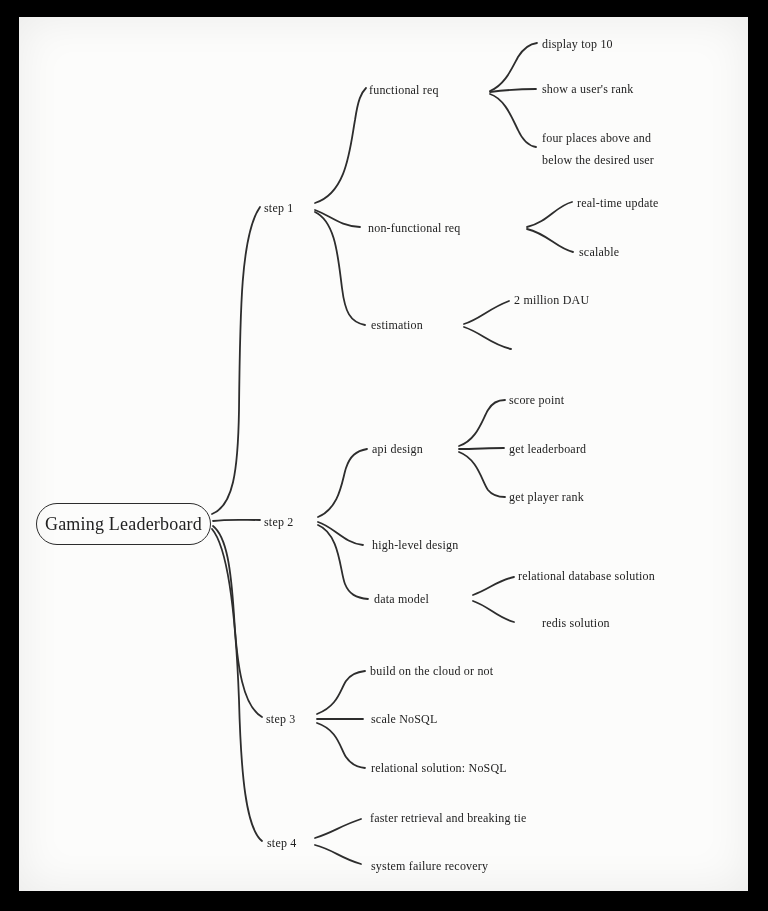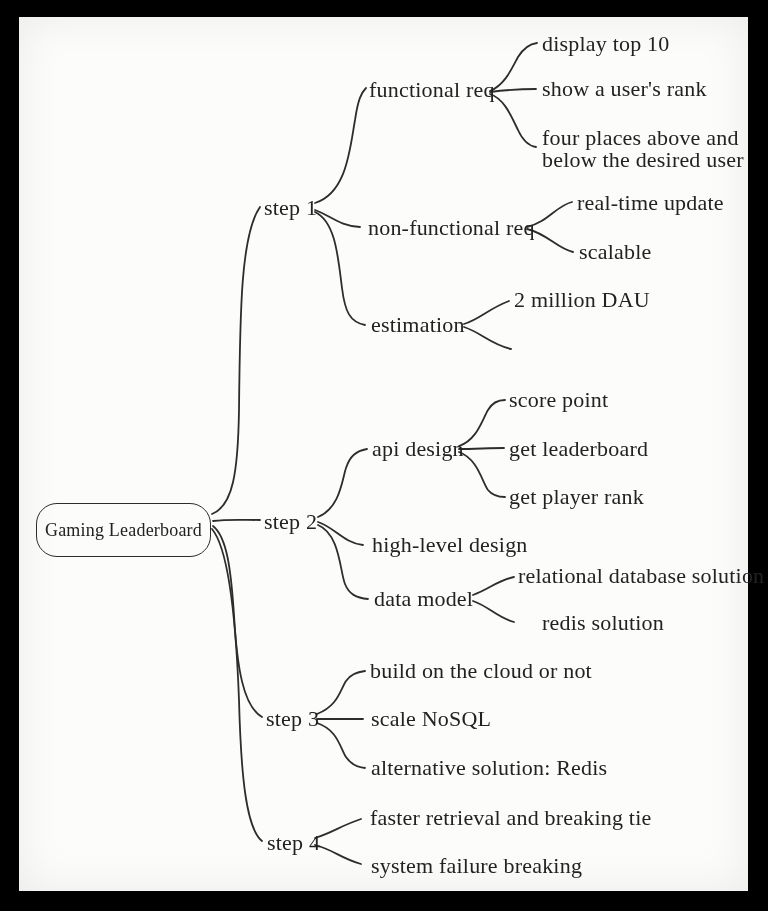--- a/index.html
+++ b/index.html
@@ -15,30 +15,30 @@
     position:absolute;left:19px;top:17px;width:729px;height:874px;
     background:#fcfcfb;
     box-shadow:inset 0 0 45px rgba(0,0,0,0.07);
   }
   svg.edges{position:absolute;left:0;top:0;}
   svg.edges path{fill:none;stroke:var(--line,#2d2d2d);stroke-width:1.8;stroke-linecap:round;}
   .node{
     position:absolute;
     transform:translateY(-50%);
     white-space:nowrap;
-    font-size:22px;line-height:22px;
+    font-size:12px;line-height:22px;
     color:var(--text,#222);
     letter-spacing:0.2px;
   }
   .node.multiline{
     transform:none;
     white-space:pre-line;
   }
   .root-box{
-    position:absolute;left:36px;top:503px;width:175px;height:54px;
+    position:absolute;left:36px;top:503px;width:175px;height:42px;
     border:1.7px solid var(--line,#2d2d2d);
     border-radius:21px;
     background:transparent;
     display:flex;align-items:center;justify-content:center;
     font-size:18px;color:var(--text,#222);
     letter-spacing:0.2px;
     box-sizing:border-box;
   }
 </style>
 </head>
@@ -109,18 +109,18 @@
   <div class="node" style="left:509px;top:449px">get leaderboard</div>
   <div class="node" style="left:509px;top:497px">get player rank</div>
   <div class="node" style="left:372px;top:545px">high-level design</div>
   <div class="node" style="left:374px;top:599px">data model</div>
   <div class="node" style="left:518px;top:576px">relational database solution</div>
   <div class="node" style="left:542px;top:623px">redis solution</div>
 
   <div class="node" style="left:266px;top:719px">step 3</div>
   <div class="node" style="left:370px;top:671px">build on the cloud or not</div>
   <div class="node" style="left:371px;top:719px">scale NoSQL</div>
-  <div class="node" style="left:371px;top:768px">alternative solution: Redis</div>
+  <div class="node" style="left:371px;top:768px">relational solution: NoSQL</div>
 
   <div class="node" style="left:267px;top:843px">step 4</div>
   <div class="node" style="left:370px;top:818px">faster retrieval and breaking tie</div>
-  <div class="node" style="left:371px;top:866px">system failure breaking</div>
+  <div class="node" style="left:371px;top:866px">system failure recovery</div>
 </div>
 
 </body></html>

